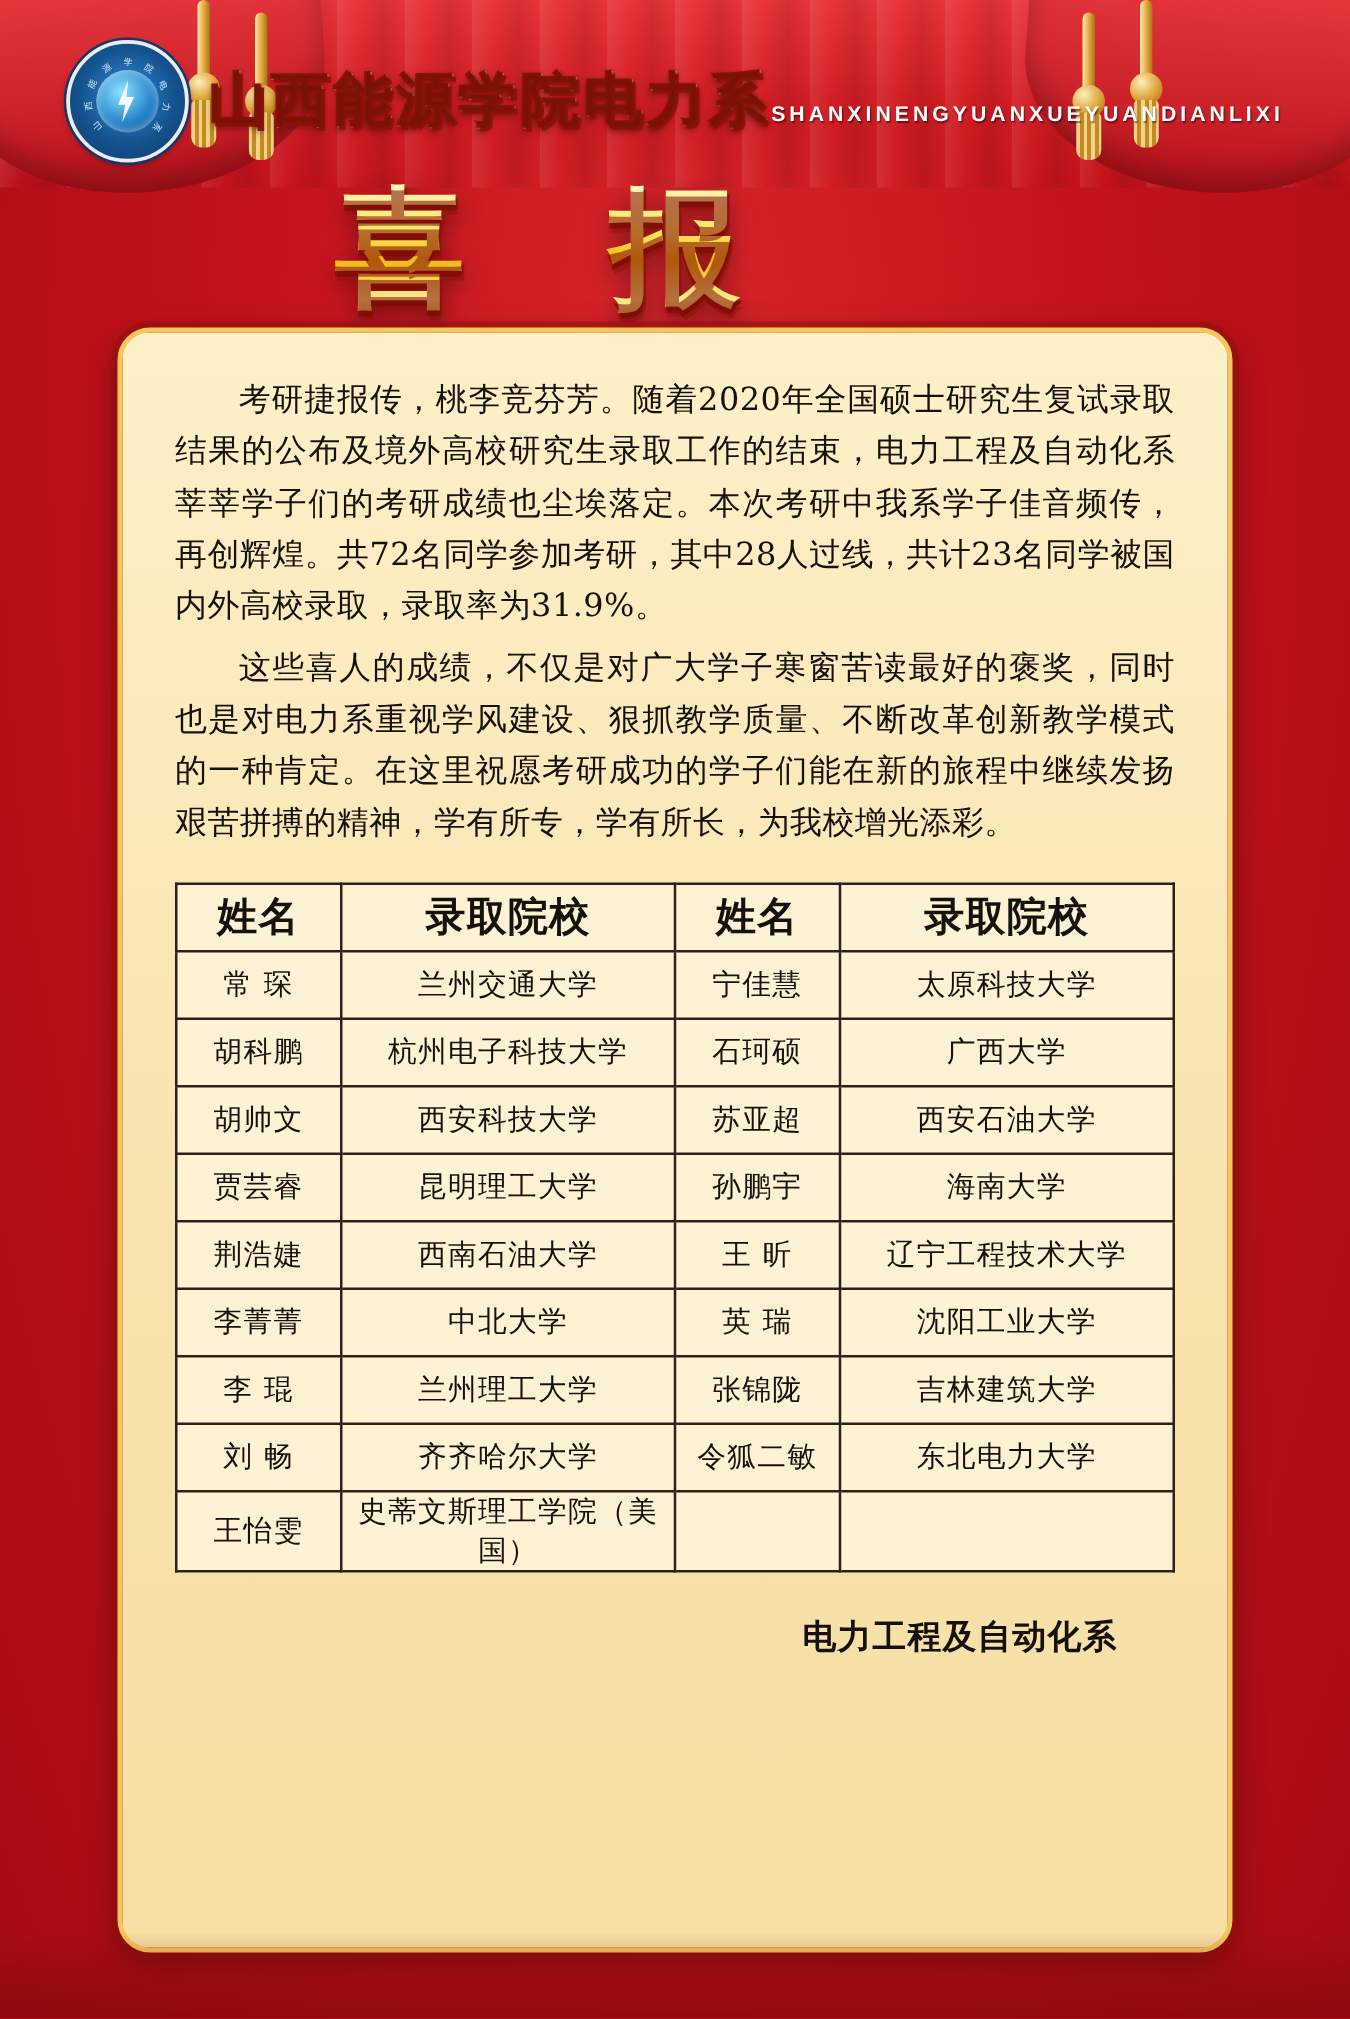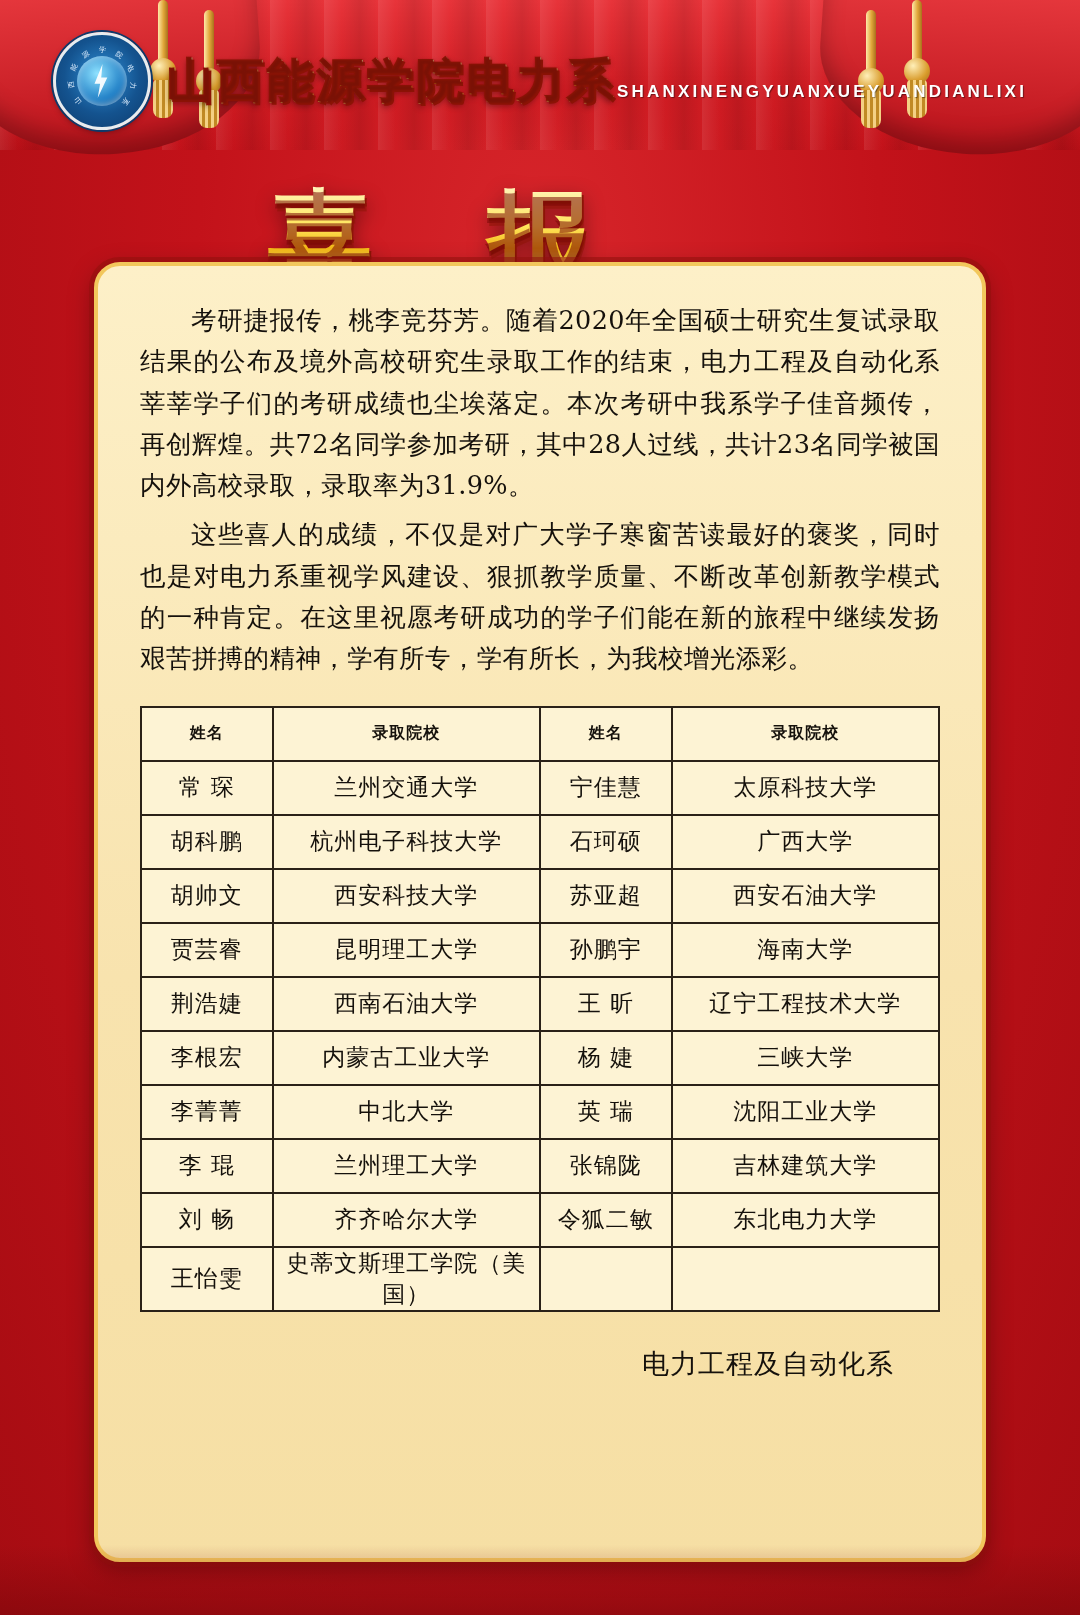--- a/index.html
+++ b/index.html
@@ -186,21 +186,20 @@
     font-weight: bold;
     font-size: 104px;
     letter-spacing: 40px;
     text-indent: 40px;
     background: linear-gradient(180deg,#fffbe0 0%,#ffe55c 40%,#f3b815 56%,#ffeb8a 78%,#e6a70c 100%);
     -webkit-background-clip: text;
     background-clip: text;
     color: transparent;
     text-shadow: 0 5px 0 rgba(120,10,5,0.55);
     filter: drop-shadow(2px 3px 0 #8d1406) drop-shadow(0 6px 10px rgba(0,0,0,0.35));
-    margin-top: 40px;
   }
 
   
   .card-outer {
     position: absolute;
     left: 94px;
     top: 262px;
     width: 892px;
     height: 1300px;
     border: 4px solid #f2c75c;
@@ -232,36 +231,36 @@
   }
   table.admit th, table.admit td {
     border: 2px solid #2a2118;
     height: 52px;
     text-align: center;
     font-size: 23px;
     color: #15110c;
     letter-spacing: 1px;
     padding: 0 4px;
   }
-  table.admit th { font-weight: bold; font-size: 16px; }
+  table.admit th { font-weight: bold; font-size: 32px; }
   table.admit col.name { width: 16.5%; }
   table.admit col.school { width: 33.5%; }
   td.empty { border: 2px solid #2a2118; }
 
   .sign {
     margin-top: 30px;
     text-align: right;
     padding-right: 46px;
     font-family: "DejaVu Serif", "Liberation Serif", serif;
     font-size: 27px;
     color: #15110c;
     line-height: 1.6;
     letter-spacing: 1px;
   }
-  .sign div { margin-top: 4px; }
+  .sign div { margin-top: 4px; font-weight: bold; }
 
   .bottom-glow {
     position: absolute;
     left: 0; bottom: 0;
     width: 1080px; height: 70px;
     background: linear-gradient(180deg, rgba(195,18,26,0) 0%, rgba(120,6,10,0.55) 100%);
   }
 </style>
 </head>
 <body>
@@ -362,26 +361,20 @@
             <td>孙鹏宇</td>
             <td>海南大学</td>
           </tr>
           <tr>
             <td>荆浩婕</td>
             <td>西南石油大学</td>
             <td>王  昕</td>
             <td>辽宁工程技术大学</td>
           </tr>
           <tr>
-            <td>李根宏</td>
-            <td>内蒙古工业大学</td>
-            <td>杨  婕</td>
-            <td>三峡大学</td>
-          </tr>
-          <tr>
             <td>李菁菁</td>
             <td>中北大学</td>
             <td>英  瑞</td>
             <td>沈阳工业大学</td>
           </tr>
           <tr>
             <td>李  琨</td>
             <td>兰州理工大学</td>
             <td>张锦陇</td>
             <td>吉林建筑大学</td>

